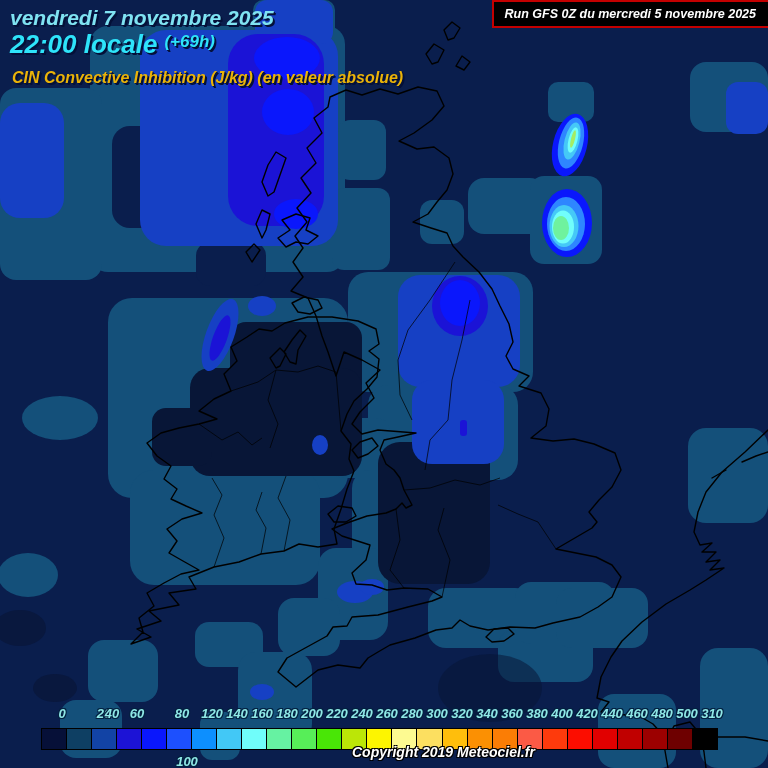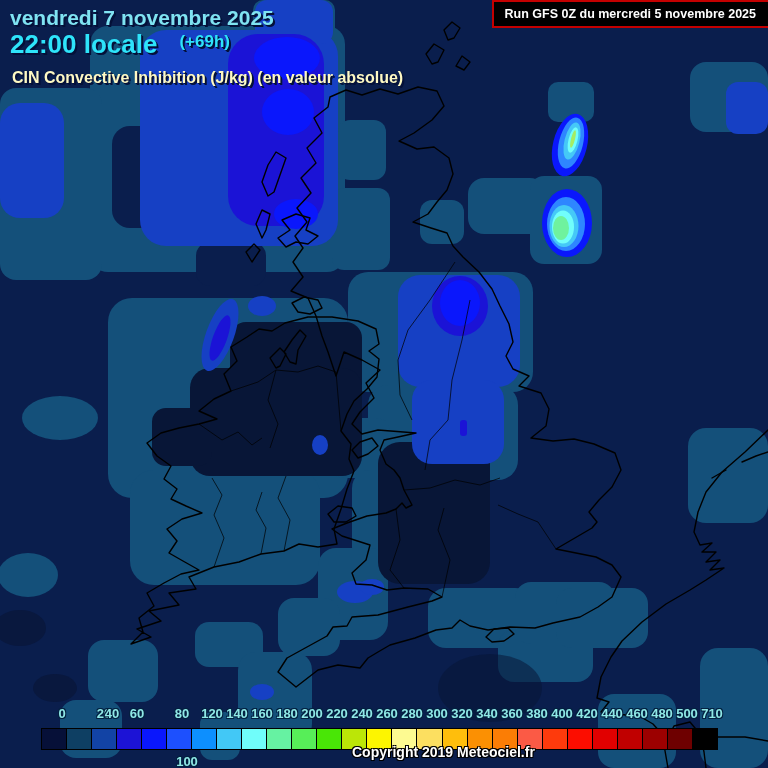--- a/index.html
+++ b/index.html
@@ -1,24 +1,24 @@
 <!DOCTYPE html>
 <html><head>
 <meta charset="utf-8">
 <style>
   html,body{margin:0;padding:0;background:#0a1e4d;}
   #stage{position:relative;width:768px;height:768px;overflow:hidden;
-         font-family:"Liberation Sans",sans-serif;background:#0a1e4d;}
+         font-family:"Liberation Sans",sans-serif;background:#0a1e4d;font-style:italic;}
   #map{position:absolute;left:0;top:0;}
   .hdr{position:absolute;font-weight:bold;white-space:nowrap;
        text-shadow:2px 2px 0 #041038, 1px 1px 0 #041038;}
   #date-line{left:10px;top:6px;font-size:21px;color:#7fe3f2;}
   #time-line{left:10px;top:29px;font-size:26px;color:#2ee4fa;}
-  #offset{font-size:17px;vertical-align:6px;margin-left:22px;color:#2ee4fa;}
-  #param-line{left:12px;top:69px;font-size:16px;color:#fef9c3;}
+  #offset{font-size:17px;vertical-align:6px;margin-left:7px;color:#2ee4fa;}
+  #param-line{left:12px;top:69px;font-size:16px;color:#eab308;}
   #run-banner{position:absolute;top:0;right:0;background:#000;color:#fff;
       font-weight:bold;font-size:12.5px;padding:5px 12px 5px 11px;
       border:2px solid #c40000;border-right:none;white-space:nowrap;}
   #scale-wrap{position:absolute;left:0;top:0;width:768px;height:768px;pointer-events:none;}
   #color-scale{position:absolute;left:41px;top:728px;width:675px;height:20px;
       display:flex;border:1px solid #000;box-sizing:content-box;background:#000;}
   #color-scale .cell{flex:1;border-right:1px solid #000;}
   #color-scale .cell:last-child{border-right:none;}
   #scale-labels{position:absolute;left:0;top:706px;width:768px;height:18px;}
   #scale-labels .tick{position:absolute;transform:translateX(-50%);
@@ -188,21 +188,21 @@
         <div class="tick" style="left: 462px;">320</div>
         <div class="tick" style="left: 487px;">340</div>
         <div class="tick" style="left: 512px;">360</div>
         <div class="tick" style="left: 537px;">380</div>
         <div class="tick" style="left: 562px;">400</div>
         <div class="tick" style="left: 587px;">420</div>
         <div class="tick" style="left: 612px;">440</div>
         <div class="tick" style="left: 637px; text-align: right;">460</div>
         <div class="tick" style="left: 662px;">480</div>
         <div class="tick" style="left: 687px;">500</div>
-        <div class="tick" style="left: 712px;">710</div>
+        <div class="tick" style="left: 712px;">310</div>
       </div>
     <div id="color-scale">
         <div class="cell" style="background: rgb(6, 16, 56);"></div>
         <div class="cell" style="background: rgb(14, 63, 99);"></div>
         <div class="cell" style="background: rgb(18, 67, 165);"></div>
         <div class="cell" style="background: rgb(28, 19, 214);"></div>
         <div class="cell" style="background: rgb(10, 23, 252);"></div>
         <div class="cell" style="background: rgb(29, 80, 254);"></div>
         <div class="cell" style="background: rgb(13, 143, 254);"></div>
         <div class="cell" style="background: rgb(66, 200, 246);"></div>

